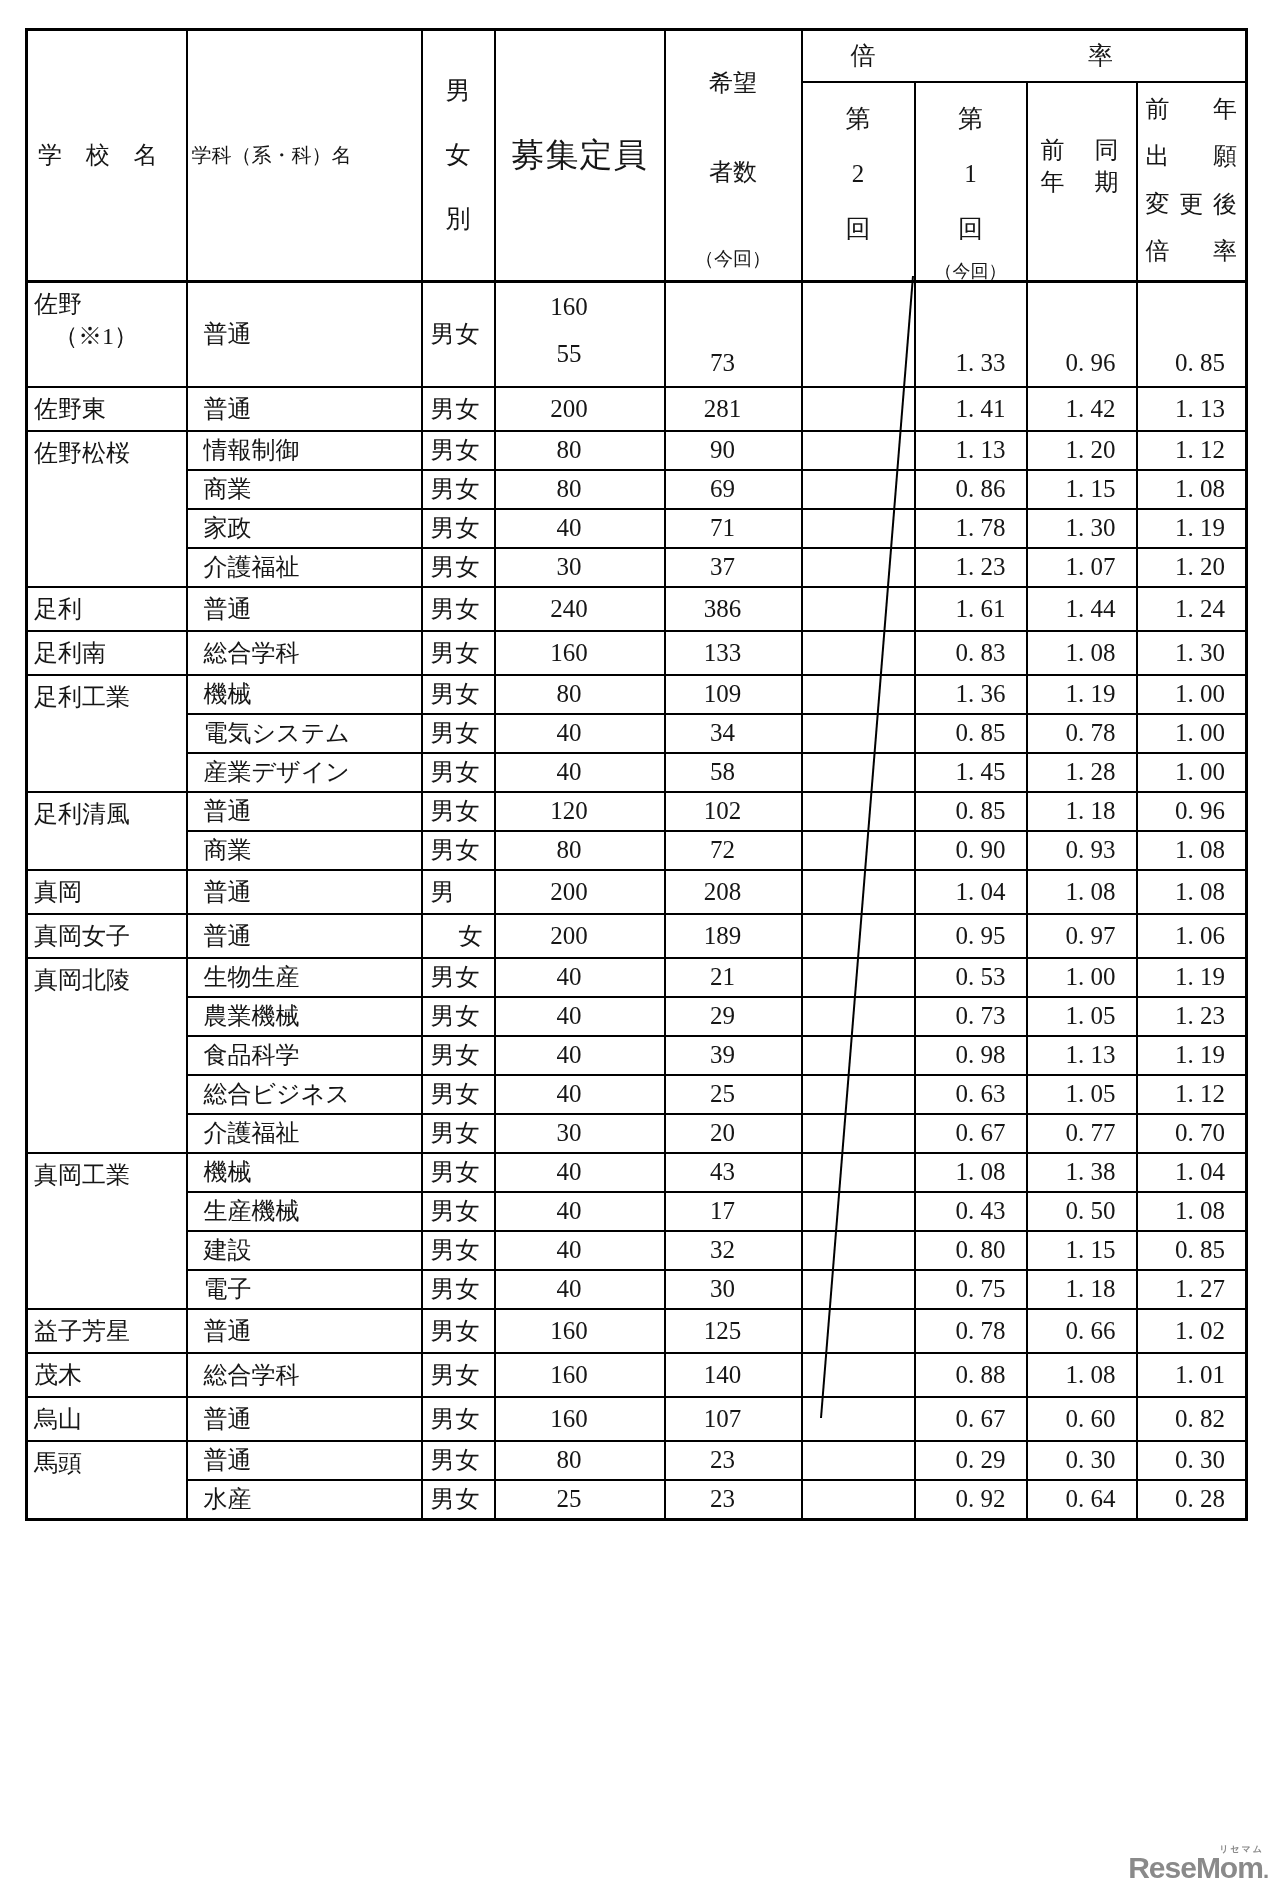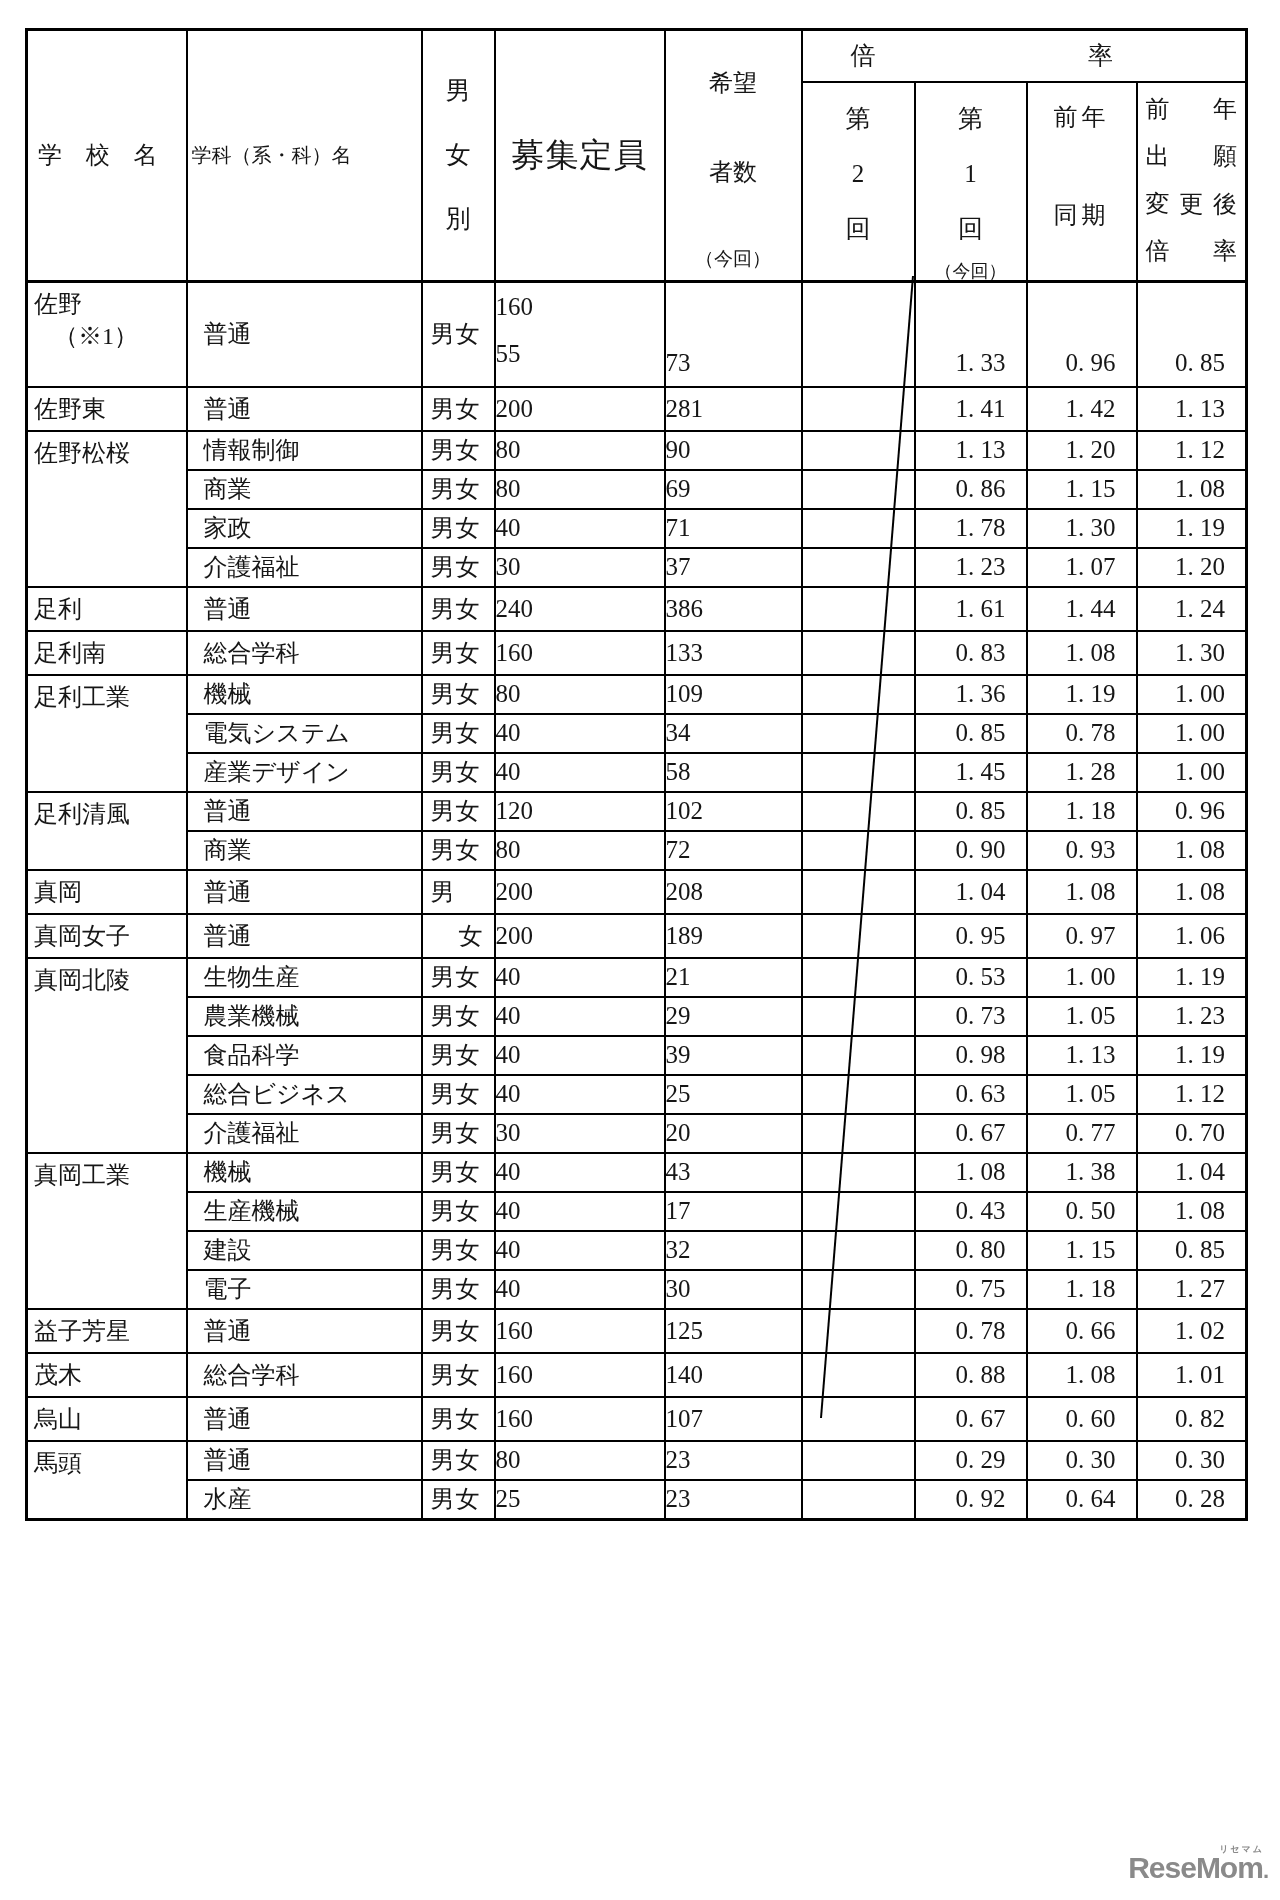--- a/index.html
+++ b/index.html
@@ -21,35 +21,35 @@
   th.h-dept{font-size:20px;text-align:left;padding-left:4px;letter-spacing:0;margin-left:45px;}
   th.h-gender{white-space:pre-line;line-height:64px;font-size:25px;}
   th.h-capacity{font-size:33px;letter-spacing:1px;margin-left:14px;}
   .h-appl{display:flex;flex-direction:column;justify-content:space-between;
           align-items:center;height:205px;padding:34px 0 6px;}
   .h-appl .l3{font-size:19px;}
   .h-group{display:flex;justify-content:space-between;padding:0 132px 0 48px;font-size:25px;}
   th.h-sub{vertical-align:top;}
   .h-round{white-space:pre-line;line-height:55px;padding-top:8px;font-size:25px;}
   .h-round-note{font-size:18px;line-height:18px;margin-top:6px;}
-  .h-py{display:flex;flex-direction:column;justify-content:space-between;
+  .h-py{display:flex;flex-direction:row;justify-content:space-between;
         align-items:center;height:130px;padding:16px 0 47px;}
   .h-py div{letter-spacing:4px;}
   .h-ch{display:flex;flex-direction:column;justify-content:space-between;
         height:175px;padding:8px 8px 10px;}
   .h-ch .jline{display:flex;justify-content:space-between;}
 
   
   tbody td{vertical-align:middle;height:37px;}
   td.school{vertical-align:top;text-align:left;padding:5px 2px 0 6px;}
   .school-note{padding-left:20px;}
   td.dept{text-align:left;padding-left:16px;}
   td.gender{text-align:left;padding-left:8px;letter-spacing:1px;}
   td.gender.female{text-align:right;padding-right:10px;}
-  td.num{text-align:left;padding-right:21px;font-size:25px;}
+  td.num{text-align:center;padding-right:21px;font-size:25px;}
   td.ratio{text-align:right;padding-right:20px;font-size:25px;}
   td.round2{}
   tr.tall{height:100px;}
   tr.tall td.num,tr.tall td.ratio{vertical-align:bottom;padding-bottom:9px;}
   .cap-line{line-height:47px;}
 
   
   #overlay{position:absolute;inset:0;width:1280px;height:1900px;pointer-events:none;}
 
   

